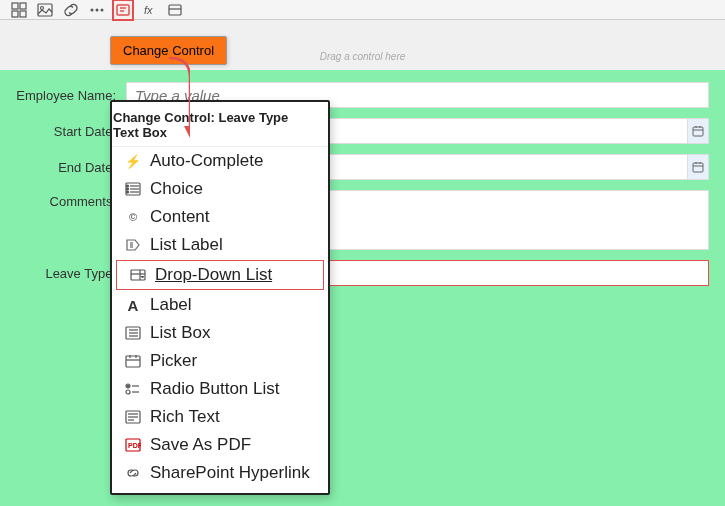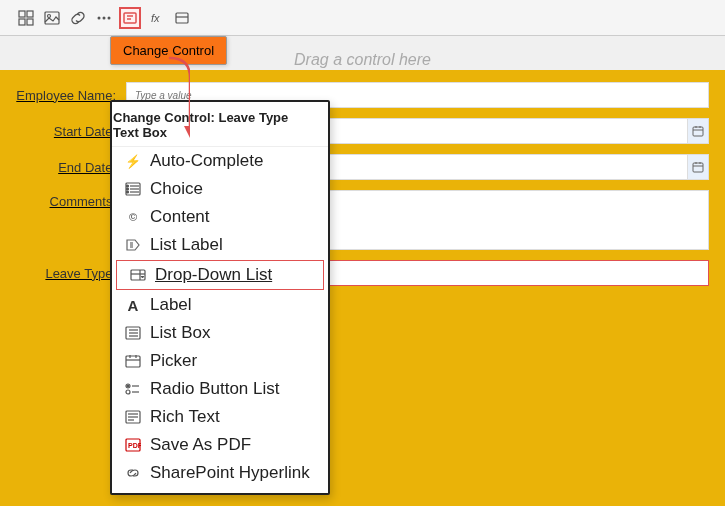--- a/index.html
+++ b/index.html
@@ -8,26 +8,26 @@
       font-size: 13px;
       background: #f0f0f0;
       width: 725px;
       height: 506px;
       overflow: hidden;
       position: relative;
     }
 
     
     .toolbar {
-      height: 36px;
+      height: 20px;
       background: #f5f5f5;
       border-bottom: 1px solid #ccc;
       display: flex;
       align-items: center;
-      padding: 0 15px;
+      padding: 0 8px;
       gap: 4px;
     }
     .toolbar-icon {
       width: 22px;
       height: 22px;
       display: flex;
       align-items: center;
       justify-content: center;
       cursor: pointer;
       border: 1px solid transparent;
@@ -51,56 +51,55 @@
       z-index: 100;
     }
 
     
     .drag-hint {
       position: absolute;
       top: 51px;
       left: 0;
       right: 0;
       text-align: center;
-      font-size: 16px;
+      font-size: 10px;
       color: #aaa;
       font-style: italic;
     }
 
     
     .form-area {
       position: absolute;
       top: 70px;
       left: 0;
       right: 0;
       bottom: 0;
-      background: #eab308;
+      background: #86efac;
       padding: 12px 16px;
-      text-decoration: underline;
     }
 
     .form-row {
       display: flex;
       align-items: center;
       margin-bottom: 10px;
     }
     .form-label {
       width: 110px;
       text-align: right;
       padding-right: 10px;
       font-size: 13px;
       color: #333;
       flex-shrink: 0;
     }
     .form-input {
       flex: 1;
       border: 1px solid #ddd;
       background: #fff;
       padding: 4px 8px;
-      font-size: 10px;
+      font-size: 15px;
       color: #aaa;
       font-style: italic;
       height: 26px;
     }
     .form-input.date-input {
       position: relative;
     }
     .date-wrapper {
       flex: 1;
       display: flex;

